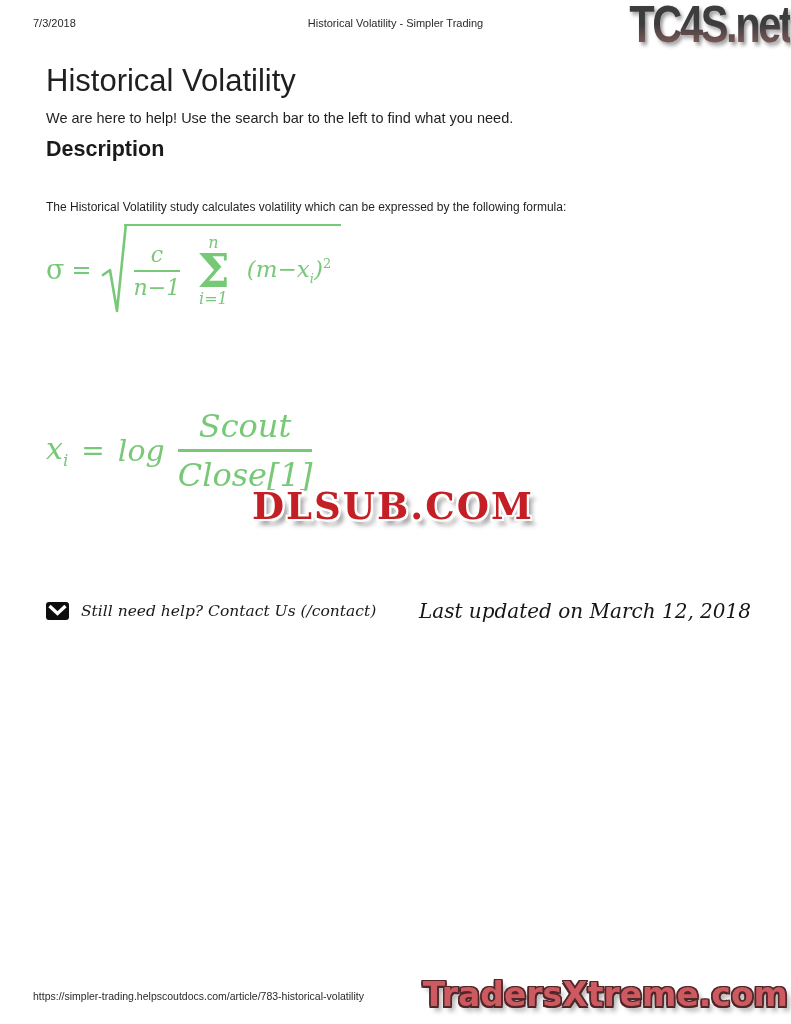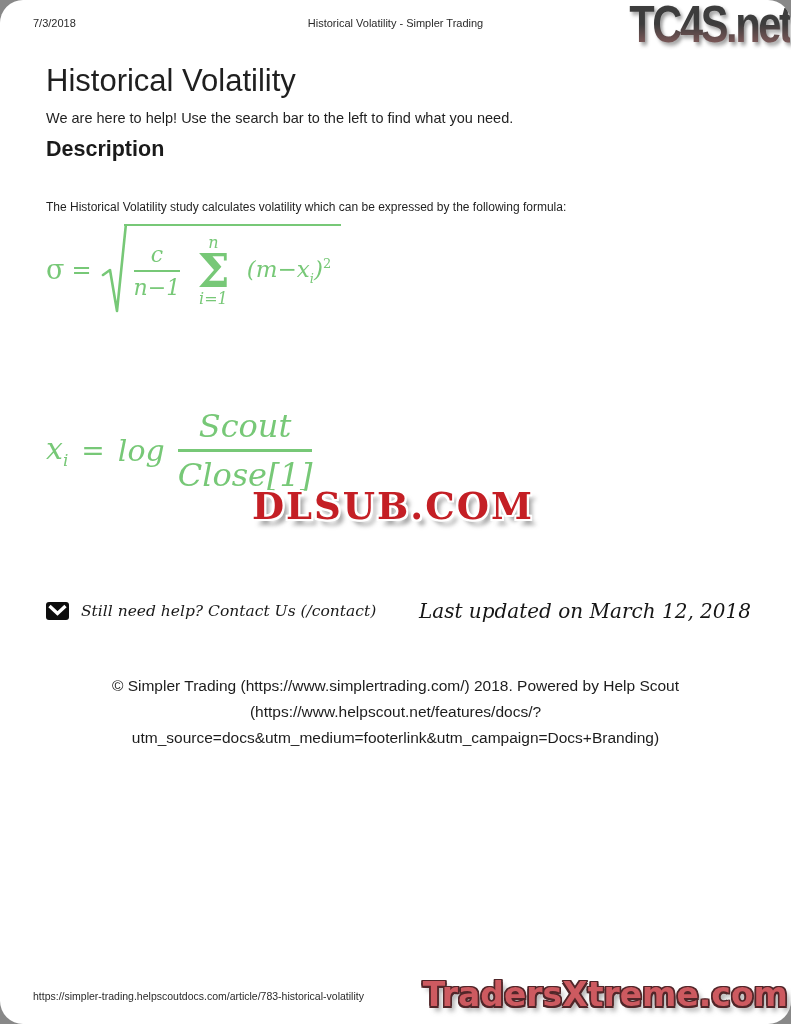--- a/index.html
+++ b/index.html
@@ -1,20 +1,20 @@
 <!DOCTYPE html>
 <html><head>
 <meta charset="utf-8">
 <style>
   * { margin:0; padding:0; box-sizing:border-box; }
   html,body { background:#888; }
   .page {
     position:relative; width:791px; height:1024px; background:#ffffff;
     margin:0 auto; overflow:hidden;
-    font-family:"Liberation Sans", sans-serif; color:#1c1c1c;border-radius:23px;
+    font-family:"Liberation Sans", sans-serif; color:#1c1c1c;
   }
 
   
   .hdr-date { position:absolute; left:33px; top:17px; font-size:11px; color:#2a2a2a; }
   .hdr-title { position:absolute; left:0; right:0; top:17px; text-align:center; font-size:11px; color:#2a2a2a; }
 
   .wm-tc4s {
     position:absolute; top:-2px; right:1px;
     font-family:"Liberation Sans", sans-serif; font-weight:700;
     font-size:52px; letter-spacing:-3px; line-height:1;
@@ -149,22 +149,17 @@
     <div class="contact-left">
       <svg class="envelope" viewBox="0 0 23 18">
         <rect x="0" y="0" width="23" height="18" rx="3" fill="#0d0d0d"></rect>
         <path d="M3.5 4 L11.5 11.5 L19.5 4" fill="none" stroke="#ffffff" stroke-width="3.4"></path>
       </svg>
       <span class="contact-text">Still need help? Contact Us (/contact)</span>
     </div>
     <div class="last-updated">Last updated on March 12, 2018</div>
   </div>
 
-  <div class="copy">
-    <div>© Simpler Trading (https://www.simplertrading.com/) 2018. Powered by Help Scout</div>
-    <div>(https://www.helpscout.net/features/docs/?</div>
-    <div>utm_source=docs&amp;utm_medium=footerlink&amp;utm_campaign=Docs+Branding)</div>
-  </div>
 
   <div class="src-url">https://simpler-trading.helpscoutdocs.com/article/783-historical-volatility</div>
   <div class="wm-traders">TradersXtreme.com</div>
 
 </div>
 
 </body></html>

